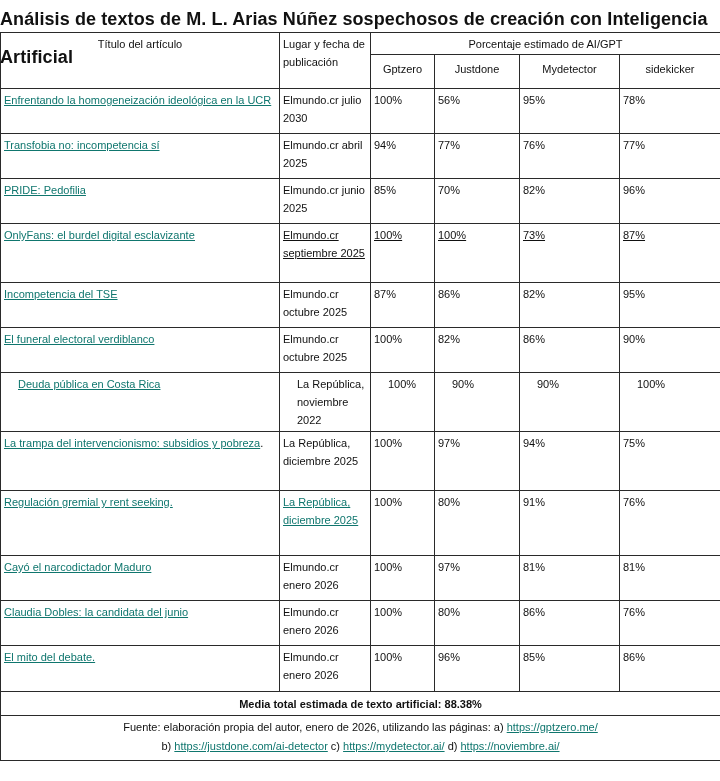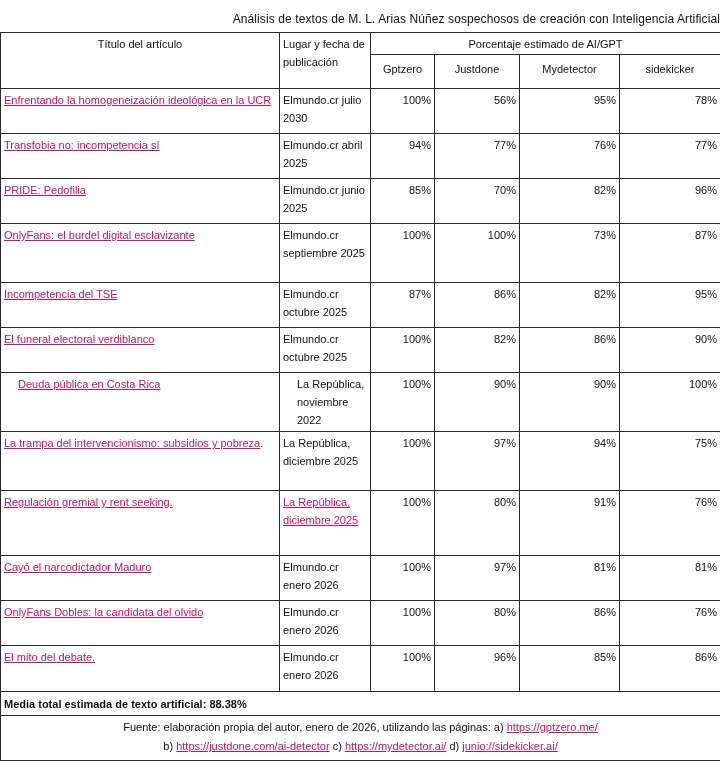--- a/index.html
+++ b/index.html
@@ -1,45 +1,45 @@
 <!DOCTYPE html>
 <html><head>
 <meta charset="utf-8">
 <style>
   html, body { margin: 0; padding: 0; background: #ffffff; }
   body { width: 720px; height: 781px; overflow: hidden; font-family: "Liberation Sans", sans-serif; color: #111; }
   .title {
-    height: 32px; line-height: 38px; text-align: right;
-    font-weight: normal; font-size: 12px; letter-spacing: 0.1px;
+    height: 32px; line-height: 38px; text-align: left;
+    font-weight: bold; font-size: 18px; letter-spacing: 0.1px;
   }
   table {
     border-collapse: collapse; width: 720px; table-layout: fixed;
     font-size: 11px;
   }
   td, th {
     border: 1.5px solid #2a2a2a; vertical-align: top; padding: 2px 3px 0 3px;
     font-weight: normal; line-height: 18px;
   }
   th { text-align: center; }
   th.place-h { text-align: left; }
-  td.c { text-align: right; }
-  a.lnk { color: #be185d; text-decoration: underline; margin-top: 40px; }
+  td.c { text-align: left; }
+  a.lnk { color: #0f766e; text-decoration: underline; margin-top: 40px; }
   tr.r1 td { height: 42px; }
   tr.r2 td { height: 42px; }
   tr.r3 td { height: 42px; }
-  tr.r4 td { height: 56px; }
+  tr.r4 td { height: 56px; text-decoration: underline; }
   tr.r5 td { height: 42px; }
   tr.r6 td { height: 42px; }
   tr.r7 td { height: 56px; padding-left: 17px; }
   tr.r8 td { height: 56px; }
   tr.r9 td { height: 62px; }
   tr.r10 td { height: 42px; }
   tr.r11 td { height: 42px; }
   tr.r12 td { height: 43px; }
-  td.mean { font-weight: bold; height: 20px; padding-top: 3px; margin-top: 27px; }
+  td.mean { text-align: center; font-weight: bold; height: 20px; padding-top: 3px; margin-top: 27px; }
   td.source { text-align: center; line-height: 19px; padding: 2px 3px 4px 3px; }
 </style>
 </head>
 <body>
 
 <div class="title">Análisis de textos de M. L. Arias Núñez sospechosos de creación con Inteligencia Artificial</div>
 
 <table>
   <colgroup>
     <col style="width:279px">
@@ -137,21 +137,21 @@
       </tr>
       <tr class="r10">
         <td><a class="lnk" href="#">Cayó el narcodictador Maduro</a><span></span></td>
         <td>Elmundo.cr enero 2026</td>
         <td class="c">100%</td>
         <td class="c">97%</td>
         <td class="c">81%</td>
         <td class="c">81%</td>
       </tr>
       <tr class="r11">
-        <td><a class="lnk" href="#">OnlyFans Dobles: la candidata del olvido</a><span></span></td>
+        <td><a class="lnk" href="#">Claudia Dobles: la candidata del junio</a><span></span></td>
         <td>Elmundo.cr enero 2026</td>
         <td class="c">100%</td>
         <td class="c">80%</td>
         <td class="c">86%</td>
         <td class="c">76%</td>
       </tr>
       <tr class="r12">
         <td><a class="lnk" href="#">El mito del debate.</a><span></span></td>
         <td>Elmundo.cr enero 2026</td>
         <td class="c">100%</td>
@@ -160,17 +160,17 @@
         <td class="c">86%</td>
       </tr>
     </tbody>
   <tfoot>
     <tr>
       <td colspan="6" class="mean">Media total estimada de texto artificial: 88.38%</td>
     </tr>
     <tr>
       <td colspan="6" class="source">
         <span>Fuente: elaboración propia del autor, enero de 2026, utilizando las páginas: a) </span><a class="lnk" href="#">https://gptzero.me/</a><br>
-        <span>b) </span><a class="lnk" href="#">https://justdone.com/ai-detector</a><span> c) </span><a class="lnk" href="#">https://mydetector.ai/</a><span> d) </span><a class="lnk" href="#">junio://sidekicker.ai/</a>
+        <span>b) </span><a class="lnk" href="#">https://justdone.com/ai-detector</a><span> c) </span><a class="lnk" href="#">https://mydetector.ai/</a><span> d) </span><a class="lnk" href="#">https://noviembre.ai/</a>
       </td>
     </tr>
   </tfoot>
 </table>
 
 </body></html>

